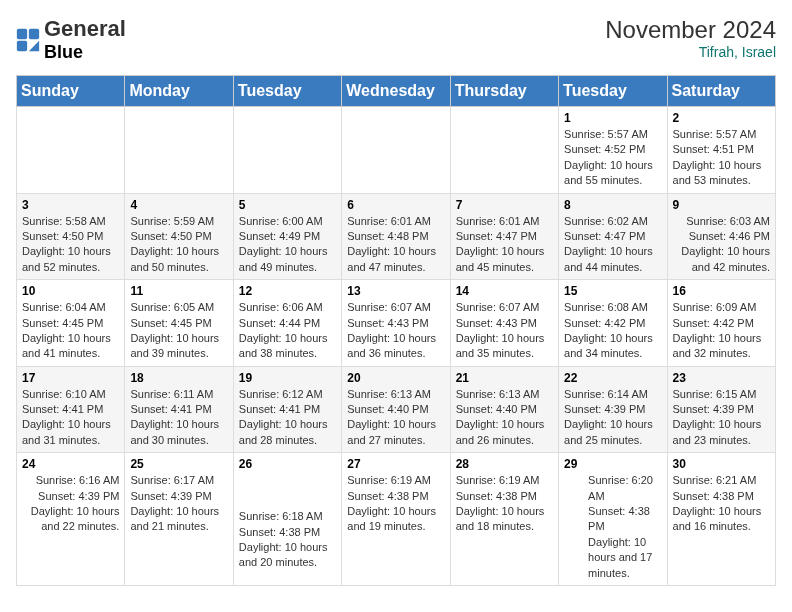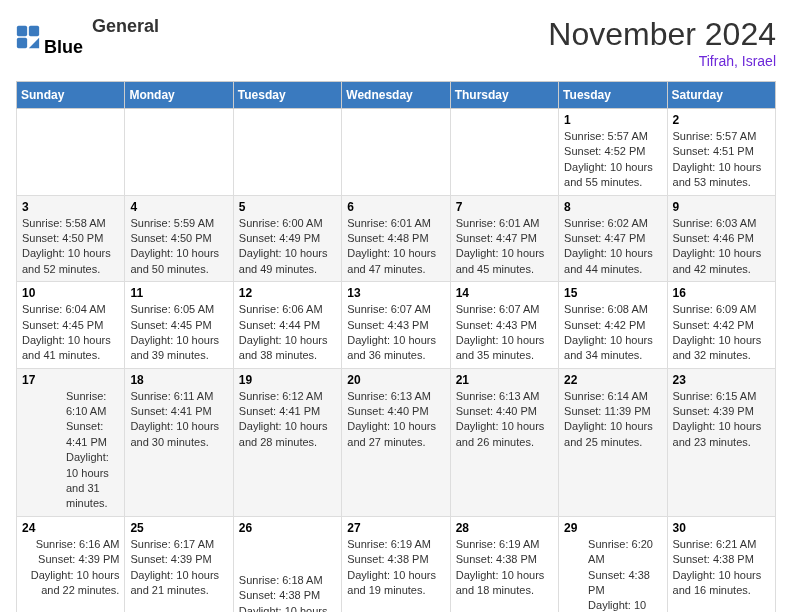--- a/index.html
+++ b/index.html
@@ -15,57 +15,56 @@
       justify-content: space-between;
       align-items: flex-start;
       margin-bottom: 12px;
     }
     .logo {
       display: flex;
       align-items: center;
       gap: 4px;
     }
     .logo-text-general {
-      font-size: 18px;
+      font-size: 22px;
       font-weight: bold;
       color: #333;
-      margin-left: 48px;
     }
     .logo-text-blue {
       font-size: 18px;
       font-weight: bold;
       color: #000000;
     }
     .logo-icon {
       width: 24px;
       height: 24px;
     }
     .title-block {
       text-align: right;
     }
     .month-title {
-      font-size: 32px;
+      font-size: 24px;
       font-weight: normal;
       color: #333;
     }
     .location {
       font-size: 14px;
-      color: #6d28d9;
+      color: #0f766e;
     }
     .calendar {
       width: 100%;
       border-collapse: collapse;
       font-size: 11px;
     }
     .calendar th {
       background-color: #3a7abf;
       color: #fff;
       padding: 6px 4px;
       text-align: left;
-      font-size: 12px;
+      font-size: 16px;
       font-weight: bold;
       border: 1px solid #ccc;
     }
     .calendar td {
       vertical-align: top;
       padding: 4px 5px;
       border: 1px solid #ddd;
       width: 108px;
       min-height: 80px;
       background: #fff;
@@ -174,21 +173,21 @@
 Daylight: 10 hours and 45 minutes.</div>
         </td>
         <td>
           <span class="day-num">8</span>
           <div class="day-info" style="white-space: pre-line;">Sunrise: 6:02 AM
 Sunset: 4:47 PM
 Daylight: 10 hours and 44 minutes.</div>
         </td>
         <td>
           <span class="day-num">9</span>
-          <div class="day-info" style="white-space: pre-line;">Sunrise: 6:03 AM
+          <div class="day-info" style="white-space: pre-line; text-align: right;">Sunrise: 6:03 AM
 Sunset: 4:46 PM
 Daylight: 10 hours and 42 minutes.</div>
         </td>
       </tr>
       <tr>
         <td>
           <span class="day-num">10</span>
           <div class="day-info" style="white-space: pre-line;">Sunrise: 6:04 AM
 Sunset: 4:45 PM
 Daylight: 10 hours and 41 minutes.</div>
@@ -226,21 +225,21 @@
         <td>
           <span class="day-num">16</span>
           <div class="day-info" style="white-space: pre-line;">Sunrise: 6:09 AM
 Sunset: 4:42 PM
 Daylight: 10 hours and 32 minutes.</div>
         </td>
       </tr>
       <tr>
         <td>
           <span class="day-num">17</span>
-          <div class="day-info" style="white-space: pre-line; margin-left: 44px;">Sunrise: 6:10 AM
+          <div class="day-info" style="white-space: pre-line;">Sunrise: 6:10 AM
 Sunset: 4:41 PM
 Daylight: 10 hours and 31 minutes.</div>
         </td>
         <td>
           <span class="day-num">18</span>
           <div class="day-info" style="white-space: pre-line;">Sunrise: 6:11 AM
 Sunset: 4:41 PM
 Daylight: 10 hours and 30 minutes.</div>
         </td>
         <td>
@@ -257,21 +256,21 @@
         </td>
         <td>
           <span class="day-num">21</span>
           <div class="day-info" style="white-space: pre-line;">Sunrise: 6:13 AM
 Sunset: 4:40 PM
 Daylight: 10 hours and 26 minutes.</div>
         </td>
         <td>
           <span class="day-num">22</span>
           <div class="day-info" style="white-space: pre-line;">Sunrise: 6:14 AM
-Sunset: 11:39 PM
+Sunset: 4:39 PM
 Daylight: 10 hours and 25 minutes.</div>
         </td>
         <td>
           <span class="day-num">23</span>
           <div class="day-info" style="white-space: pre-line;">Sunrise: 6:15 AM
 Sunset: 4:39 PM
 Daylight: 10 hours and 23 minutes.</div>
         </td>
       </tr>
       <tr>

